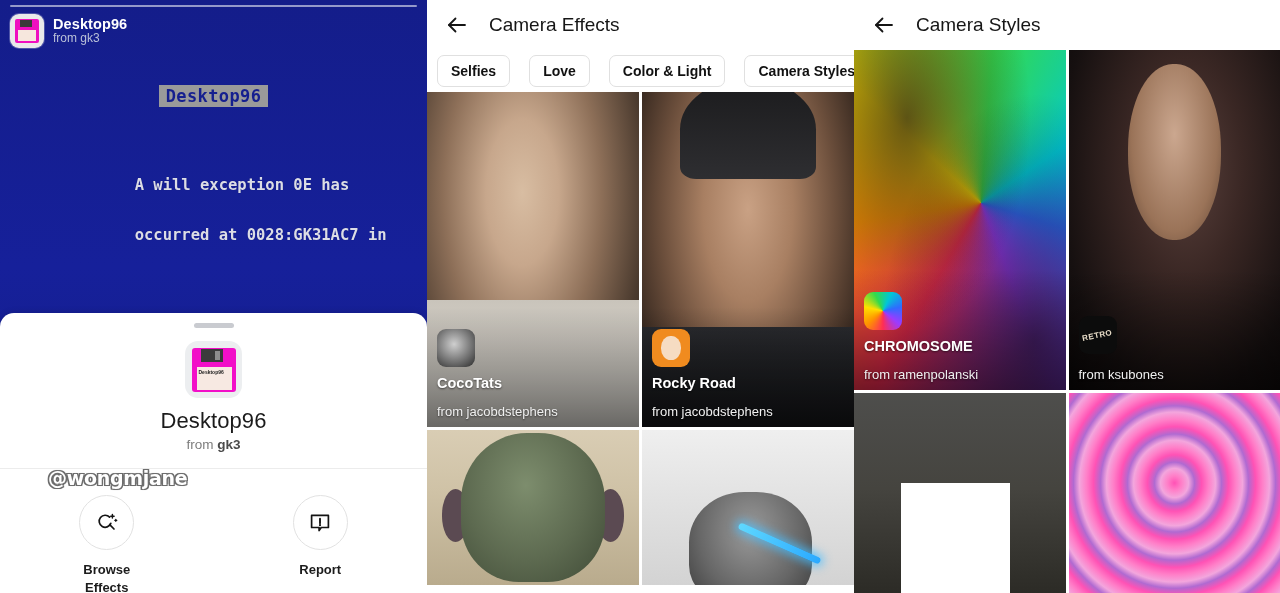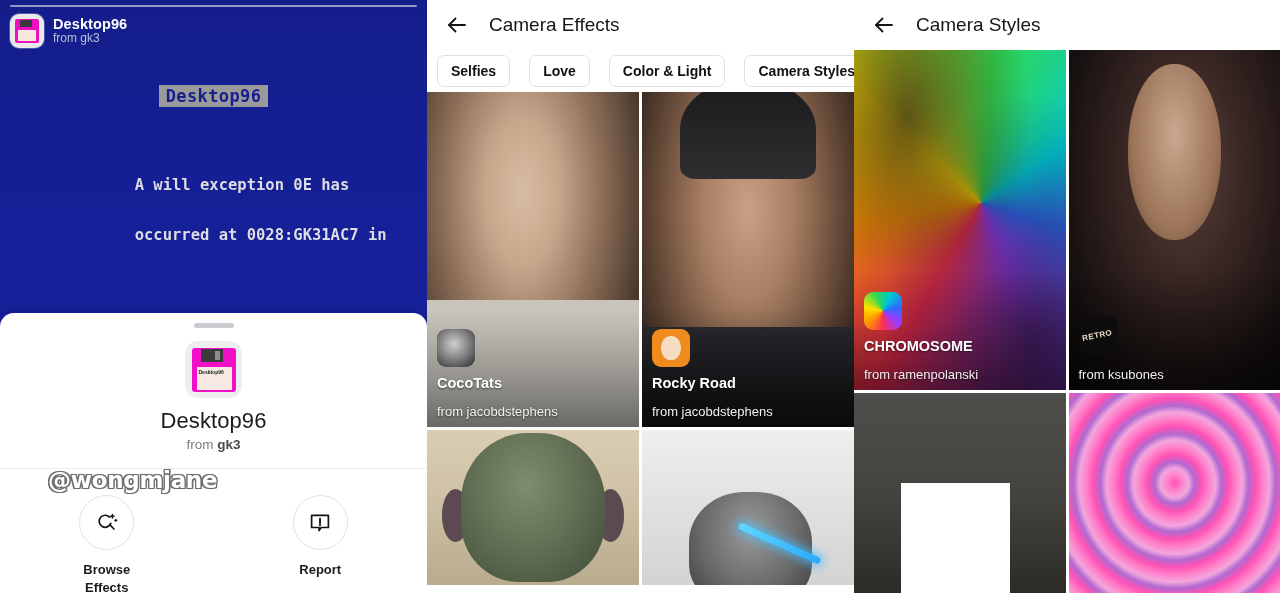--- a/index.html
+++ b/index.html
@@ -117,21 +117,21 @@
     display:flex;align-items:center;justify-content:center;font-size:8px;color:#fff;
   }
   .cell-title{ color:#fff;font-size:14.5px;font-weight:bold;text-shadow:0 1px 2px rgba(0,0,0,.55); }
   .cell-sub{ color:#f0f0f0;font-size:13px;margin-top:13px;text-shadow:0 1px 2px rgba(0,0,0,.55); }
   .scrim{ position:absolute;left:0;right:0;bottom:0;height:120px;
     background:linear-gradient(180deg,rgba(0,0,0,0) 0%,rgba(0,0,0,.55) 100%); z-index:2;}
 
   
   .wm{
     position:absolute;z-index:30;font-family:"DejaVu Sans","Liberation Sans",sans-serif;
-    font-weight:bold;font-size:23px;letter-spacing:-.3px;color:#ffffff;
+    font-weight:bold;font-size:19px;letter-spacing:-.3px;color:#ffffff;
     text-shadow:
       -1.4px -1.4px 0 #6d6d6d, 1.4px -1.4px 0 #6d6d6d,
       -1.4px  1.4px 0 #6d6d6d, 1.4px  1.4px 0 #6d6d6d,
        0 0 2px #8a8a8a;
     pointer-events:none; white-space:nowrap;
   }
   .wm-a{ left:48px; top:467px; }
 
   
   .ph-coco{background:

